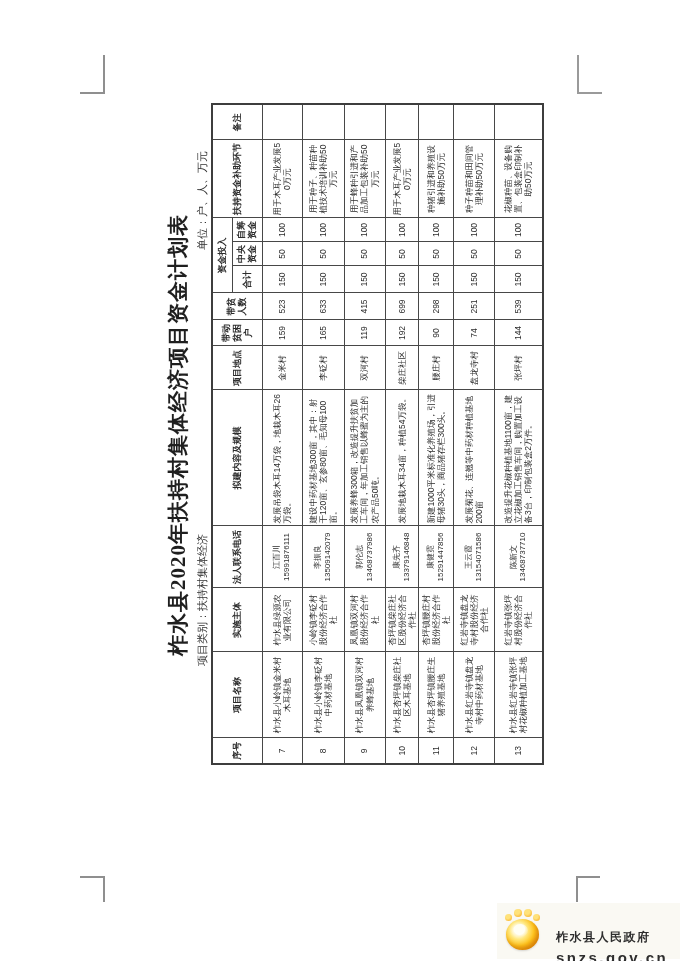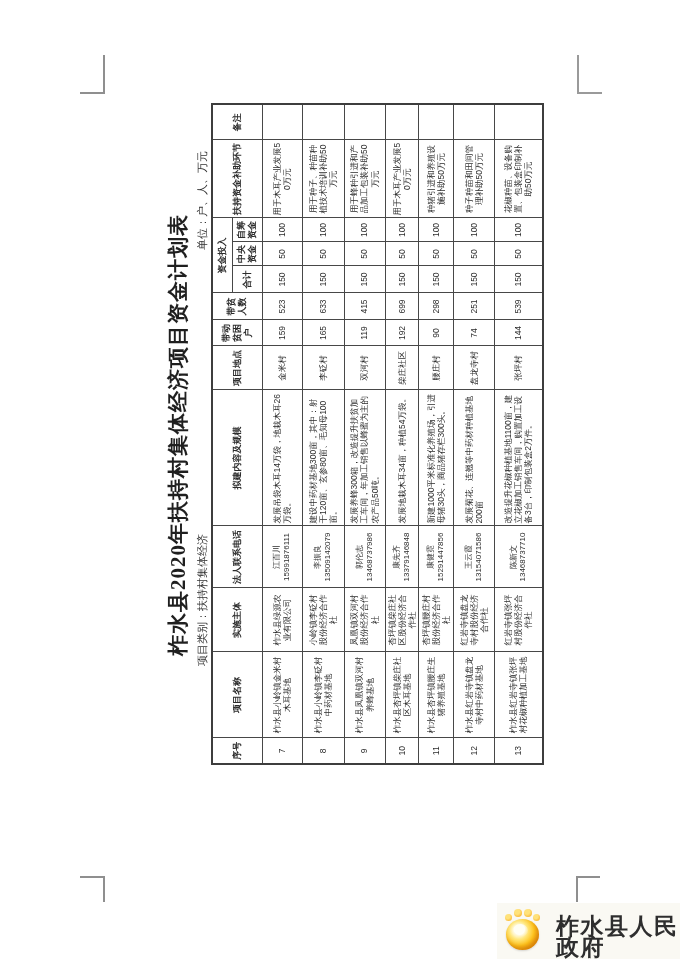--- a/index.html
+++ b/index.html
@@ -64,21 +64,21 @@
     content:"";position:absolute;left:7px;top:5px;width:15px;height:13px;border-radius:50%;
     background:radial-gradient(circle at 42% 40%, #fffef4 0 45%, #ffd94e 100%);
   }
   .paw .toe{position:absolute;border-radius:50%;
     background:radial-gradient(circle at 40% 35%, #ffe27a 0 35%, #f7a414 100%);}
   .toe1{left:2px;top:6px;width:7px;height:7px;}
   .toe2{left:11px;top:1px;width:8px;height:8px;}
   .toe3{left:21px;top:1px;width:8px;height:8px;}
   .toe4{left:30px;top:6px;width:7px;height:7px;}
   .gov-text{margin-left:9px;display:flex;flex-direction:column;justify-content:center;}
-  .gov-name{font-weight:bold;font-size:23px;letter-spacing:1.5px;line-height:21px;margin-top:31px;}
+  .gov-name{font-weight:bold;font-size:12px;letter-spacing:1.5px;line-height:21px;margin-top:31px;}
   .gov-site{font-weight:bold;font-size:15px;letter-spacing:2.5px;line-height:19px;}
 </style>
 </head>
 <body>
 
 <div class="mark mark-tl"></div>
 <div class="mark mark-tr"></div>
 <div class="mark mark-bl"></div>
 <div class="mark mark-br"></div>
 

